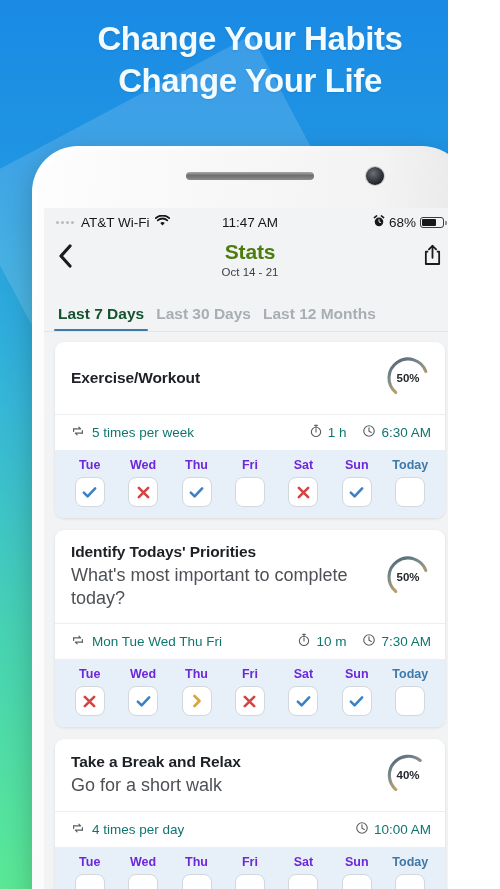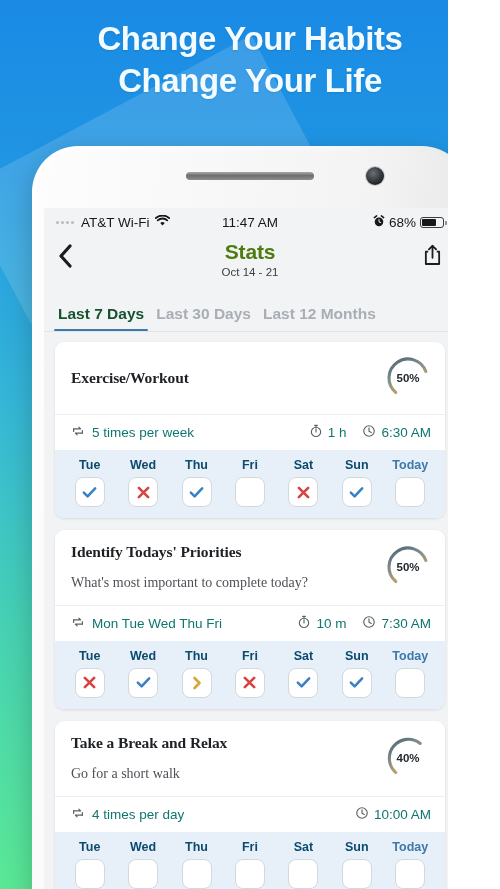--- a/index.html
+++ b/index.html
@@ -157,23 +157,23 @@
     border-radius: 9px;
     margin-bottom: 12px;
     box-shadow: 0 1px 3px rgba(0,0,0,0.10);
     overflow: hidden;
   }
   .card-top {
     display: flex; align-items: center;
     padding: 13px 14px 13px 16px;
     min-height: 60px;
   }
-  .card-textcol { flex: 1; padding-right: 8px; font-family: Liberation Serif, serif; }
+  .card-textcol { flex: 1; padding-right: 8px; }
   .card-title { font-size: 15.5px; font-weight: bold; color: #1d2024; letter-spacing: -0.1px; }
-  .card-sub { font-size: 14px; color: #4d5156; margin-top: 13px; line-height: 1.28; }
+  .card-sub { font-size: 18px; color: #4d5156; margin-top: 3px; line-height: 1.28; }
 
   .ring { width: 46px; height: 46px; flex: 0 0 46px; position: relative; }
   .ring svg { display: block; }
   .ring-label {
     position: absolute; left: 0; top: 0; width: 100%; height: 100%;
     display: flex; align-items: center; justify-content: center;
     font-size: 11.5px; font-weight: bold; color: #24282c;
   }
 
   .card-meta {
@@ -187,21 +187,21 @@
   .meta-item { display: flex; align-items: center; gap: 5px; }
 
   .days {
     background: #e7f0f8;
     padding: 8px 8px 11px 8px;
   }
   .day-labels, .day-marks { display: flex; }
   .day-labels > div, .day-marks > div {
     flex: 1; text-align: center;
   }
-  .day-label { font-size: 12.5px; font-weight: bold; color: #0c4a6e; padding-bottom: 5px; }
+  .day-label { font-size: 12.5px; font-weight: bold; color: #6d28d9; padding-bottom: 5px; }
   .day-label.today { color: #3e79a8; }
   .mark {
     width: 30px; height: 30px;
     margin: 0 auto;
     background: #ffffff;
     border: 1px solid #d3d8dd;
     border-radius: 8px;
     display: flex; align-items: center; justify-content: center;
     cursor: pointer;
   }

